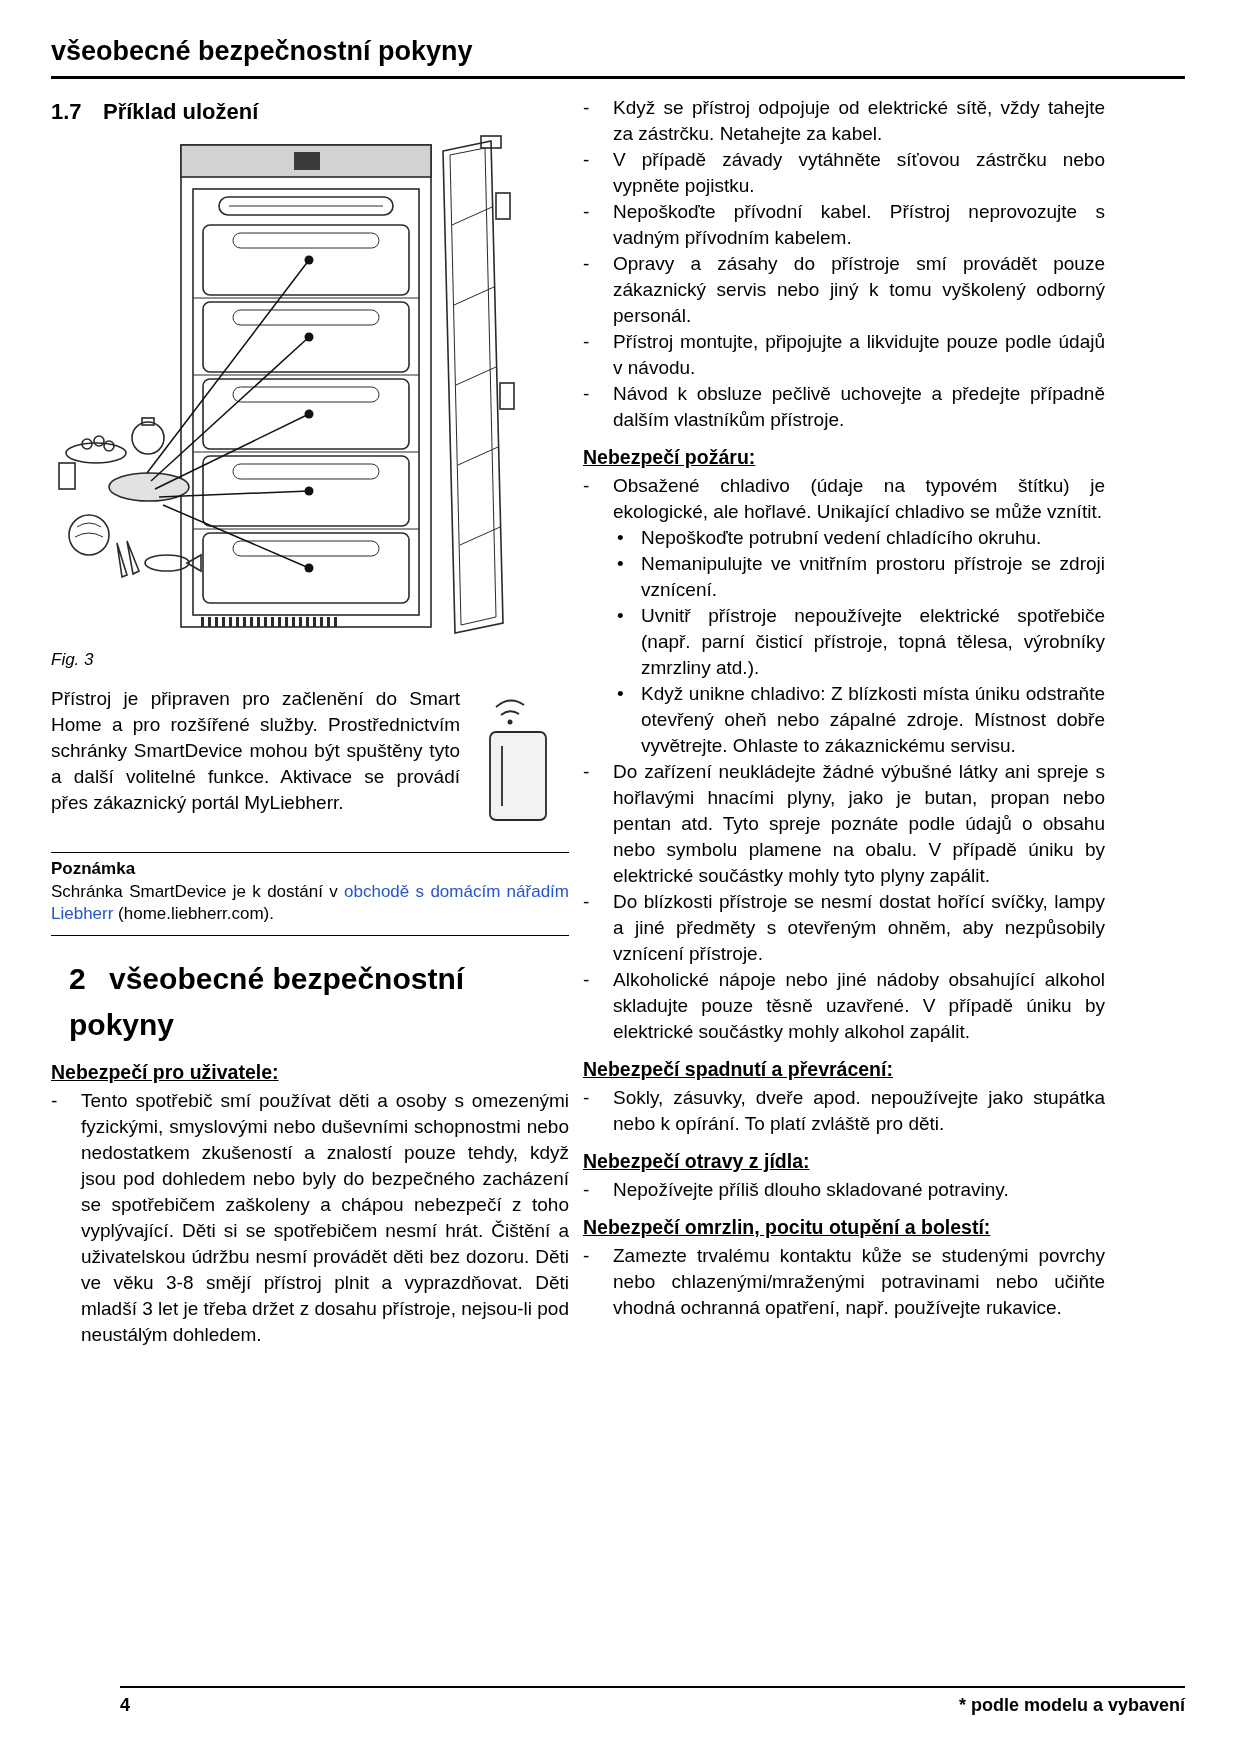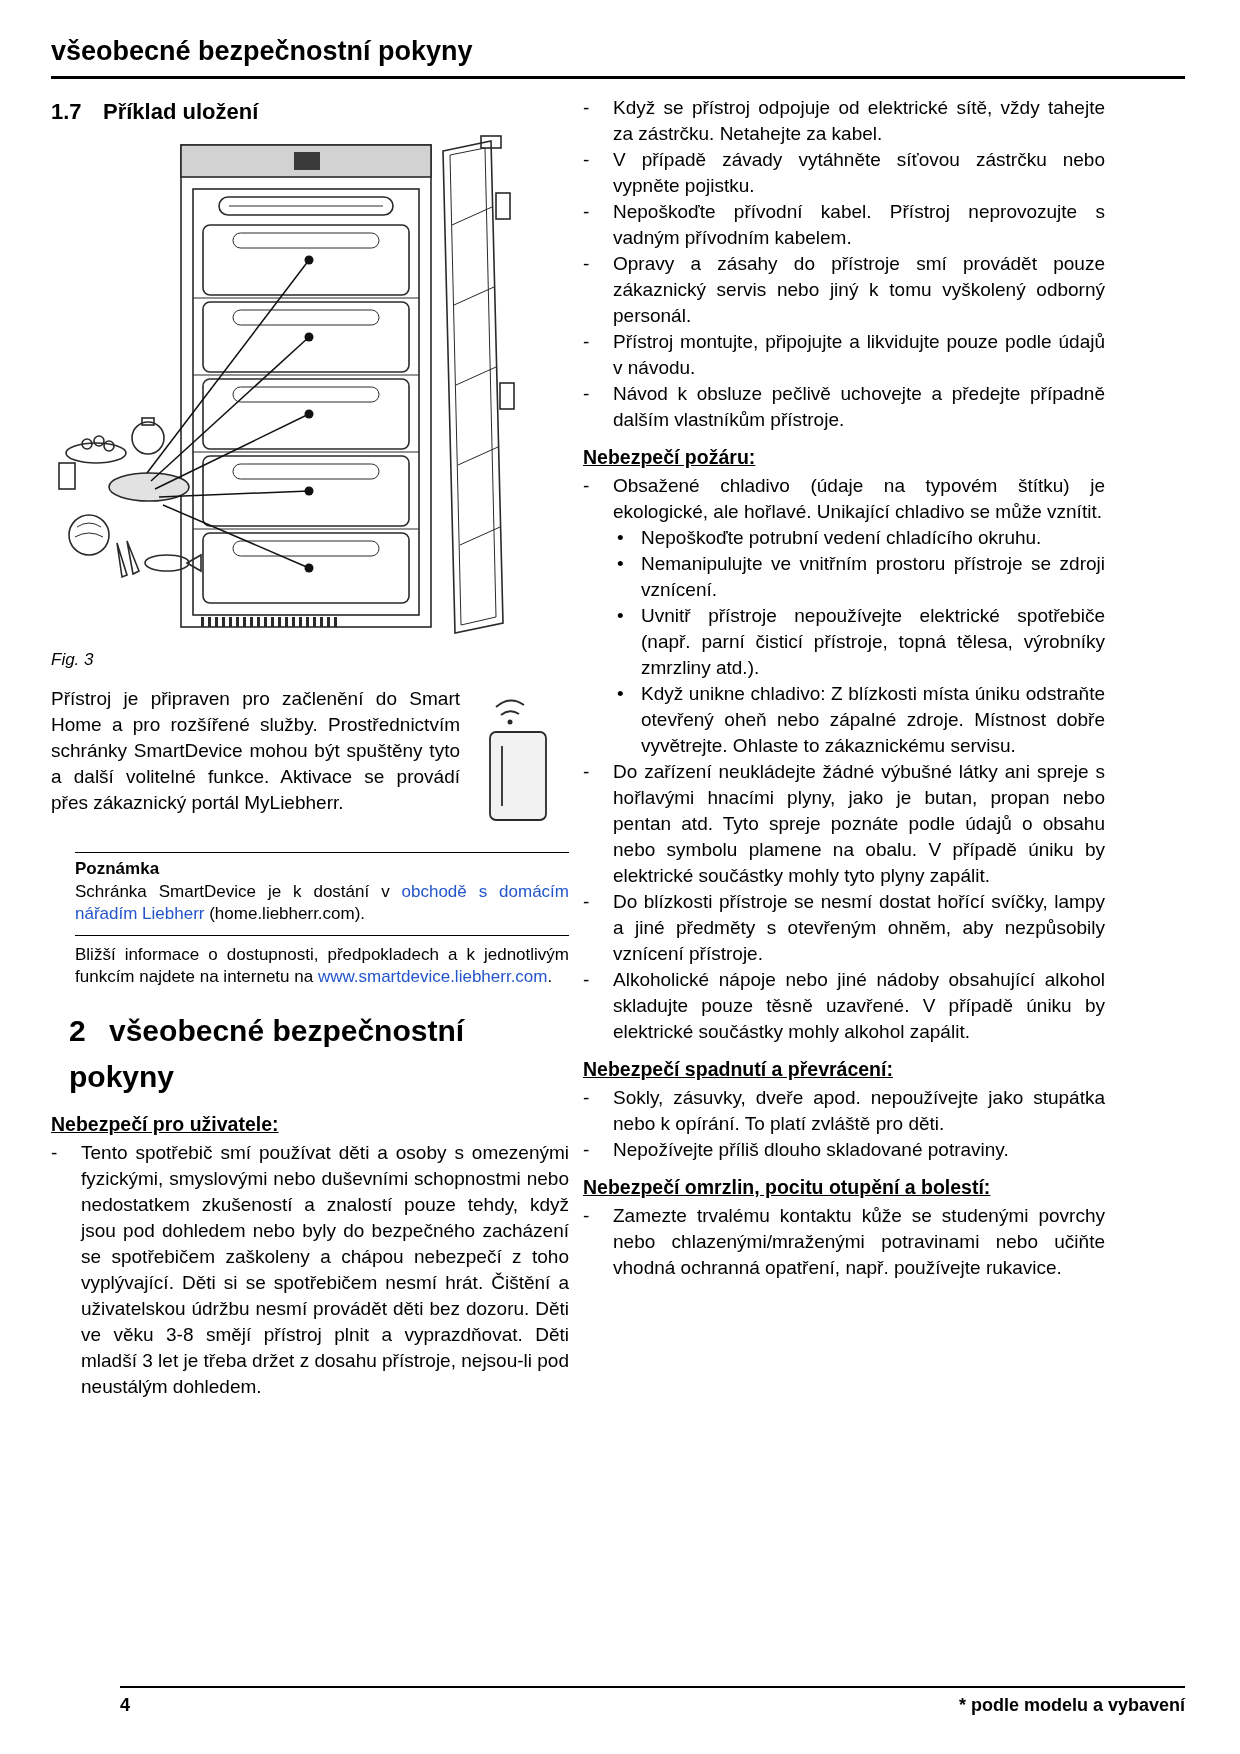--- a/index.html
+++ b/index.html
@@ -38,21 +38,21 @@
 
   
   .fig { margin:2px 0 0 0; }
   .fig-caption { font-size:17px; font-style:italic; margin:6px 0 16px; }
 
   
   .s18-wrap { overflow:hidden; }
   .smartdevice-img { float:right; margin:0 0 6px 14px; }
 
   
-  .note-block { margin-top:20px;margin-left:24px; }
+  .note-block { margin-top:20px; }
   .rule-thin { border-top:1.5px solid #000; }
   .note-title { font-size:17px; font-weight:bold; margin:6px 0 2px; }
   .note-text { font-size:17px; line-height:22px; text-align:justify; margin-bottom:10px; }
   .note-text.last { margin-top:8px; margin-bottom:0; }
   .link { color:#2255cc; text-decoration:none; cursor:pointer; }
 
   
   .footer { position:absolute; left:120px; right:55px; top:1686px; }
   .footer-row { display:flex; justify-content:space-between; margin-top:7px; }
   .footer-row span { font-size:18px; font-weight:bold; }
@@ -159,21 +159,20 @@
           </g>
         </svg>
         <p class="body-text">Přístroj je připraven pro začlenění do Smart Home a pro rozšířené služby. Prostřednictvím schránky SmartDevice mohou být spuštěny tyto a další volitelné funkce. Aktivace se provádí přes zákaznický portál MyLiebherr.</p>
       </div>
 
       <div class="note-block">
         <div class="rule-thin"></div>
         <div class="note-title">Poznámka</div>
         <p class="note-text"><span>Schránka SmartDevice je k dostání v </span><a class="link">obchodě s domácím nářadím Liebherr</a><span> (home.liebherr.com).</span></p>
         <div class="rule-thin"></div>
-        <p class="note-text last"><span>Bližší informace o dostupnosti, předpokladech a k jednotlivým funkcím najdete na internetu na </span><a class="link">www.smartdevice.liebherr.com</a><span>.</span></p>
       </div>
 
       <h2 class="h-big"><span class="sec-num-big">2</span><span>všeobecné bezpečnostní pokyny</span></h2>
 
       <h3 class="h-sub">Nebezpečí pro uživatele:</h3>
       <div class="ditem">
         <span class="marker">-</span>
         <div class="txt">Tento spotřebič smí používat děti a osoby s omezenými fyzickými, smyslovými nebo duševními schopnostmi nebo nedostatkem zkušeností a znalostí pouze tehdy, když jsou pod dohledem nebo byly do bezpečného zacházení se spotřebičem zaškoleny a chápou nebezpečí z toho vyplývající. Děti si se spotřebičem nesmí hrát. Čištění a uživatelskou údržbu nesmí provádět děti bez dozoru. Děti ve věku 3-8 smějí přístroj plnit a vyprazdňovat. Děti mladší 3 let je třeba držet z dosahu přístroje, nejsou-li pod neustálým dohledem.</div>
       </div>
 
@@ -239,20 +238,21 @@
           <span class="marker">-</span>
           <div class="txt">Alkoholické nápoje nebo jiné nádoby obsahující alkohol skladujte pouze těsně uzavřené. V případě úniku by elektrické součástky mohly alkohol zapálit.</div>
         </div>
 
       <h3 class="h-sub">Nebezpečí spadnutí a převrácení:</h3>
       <div class="ditem">
           <span class="marker">-</span>
           <div class="txt">Sokly, zásuvky, dveře apod. nepoužívejte jako stupátka nebo k opírání. To platí zvláště pro děti.</div>
         </div>
 
+      <h3 class="h-sub">Nebezpečí otravy z jídla:</h3>
       <div class="ditem">
           <span class="marker">-</span>
           <div class="txt">Nepožívejte příliš dlouho skladované potraviny.</div>
         </div>
 
       <h3 class="h-sub">Nebezpečí omrzlin, pocitu otupění a bolestí:</h3>
       <div class="ditem">
           <span class="marker">-</span>
           <div class="txt">Zamezte trvalému kontaktu kůže se studenými povrchy nebo chlazenými/mraženými potravinami nebo učiňte vhodná ochranná opatření, např. používejte rukavice.</div>
         </div>

